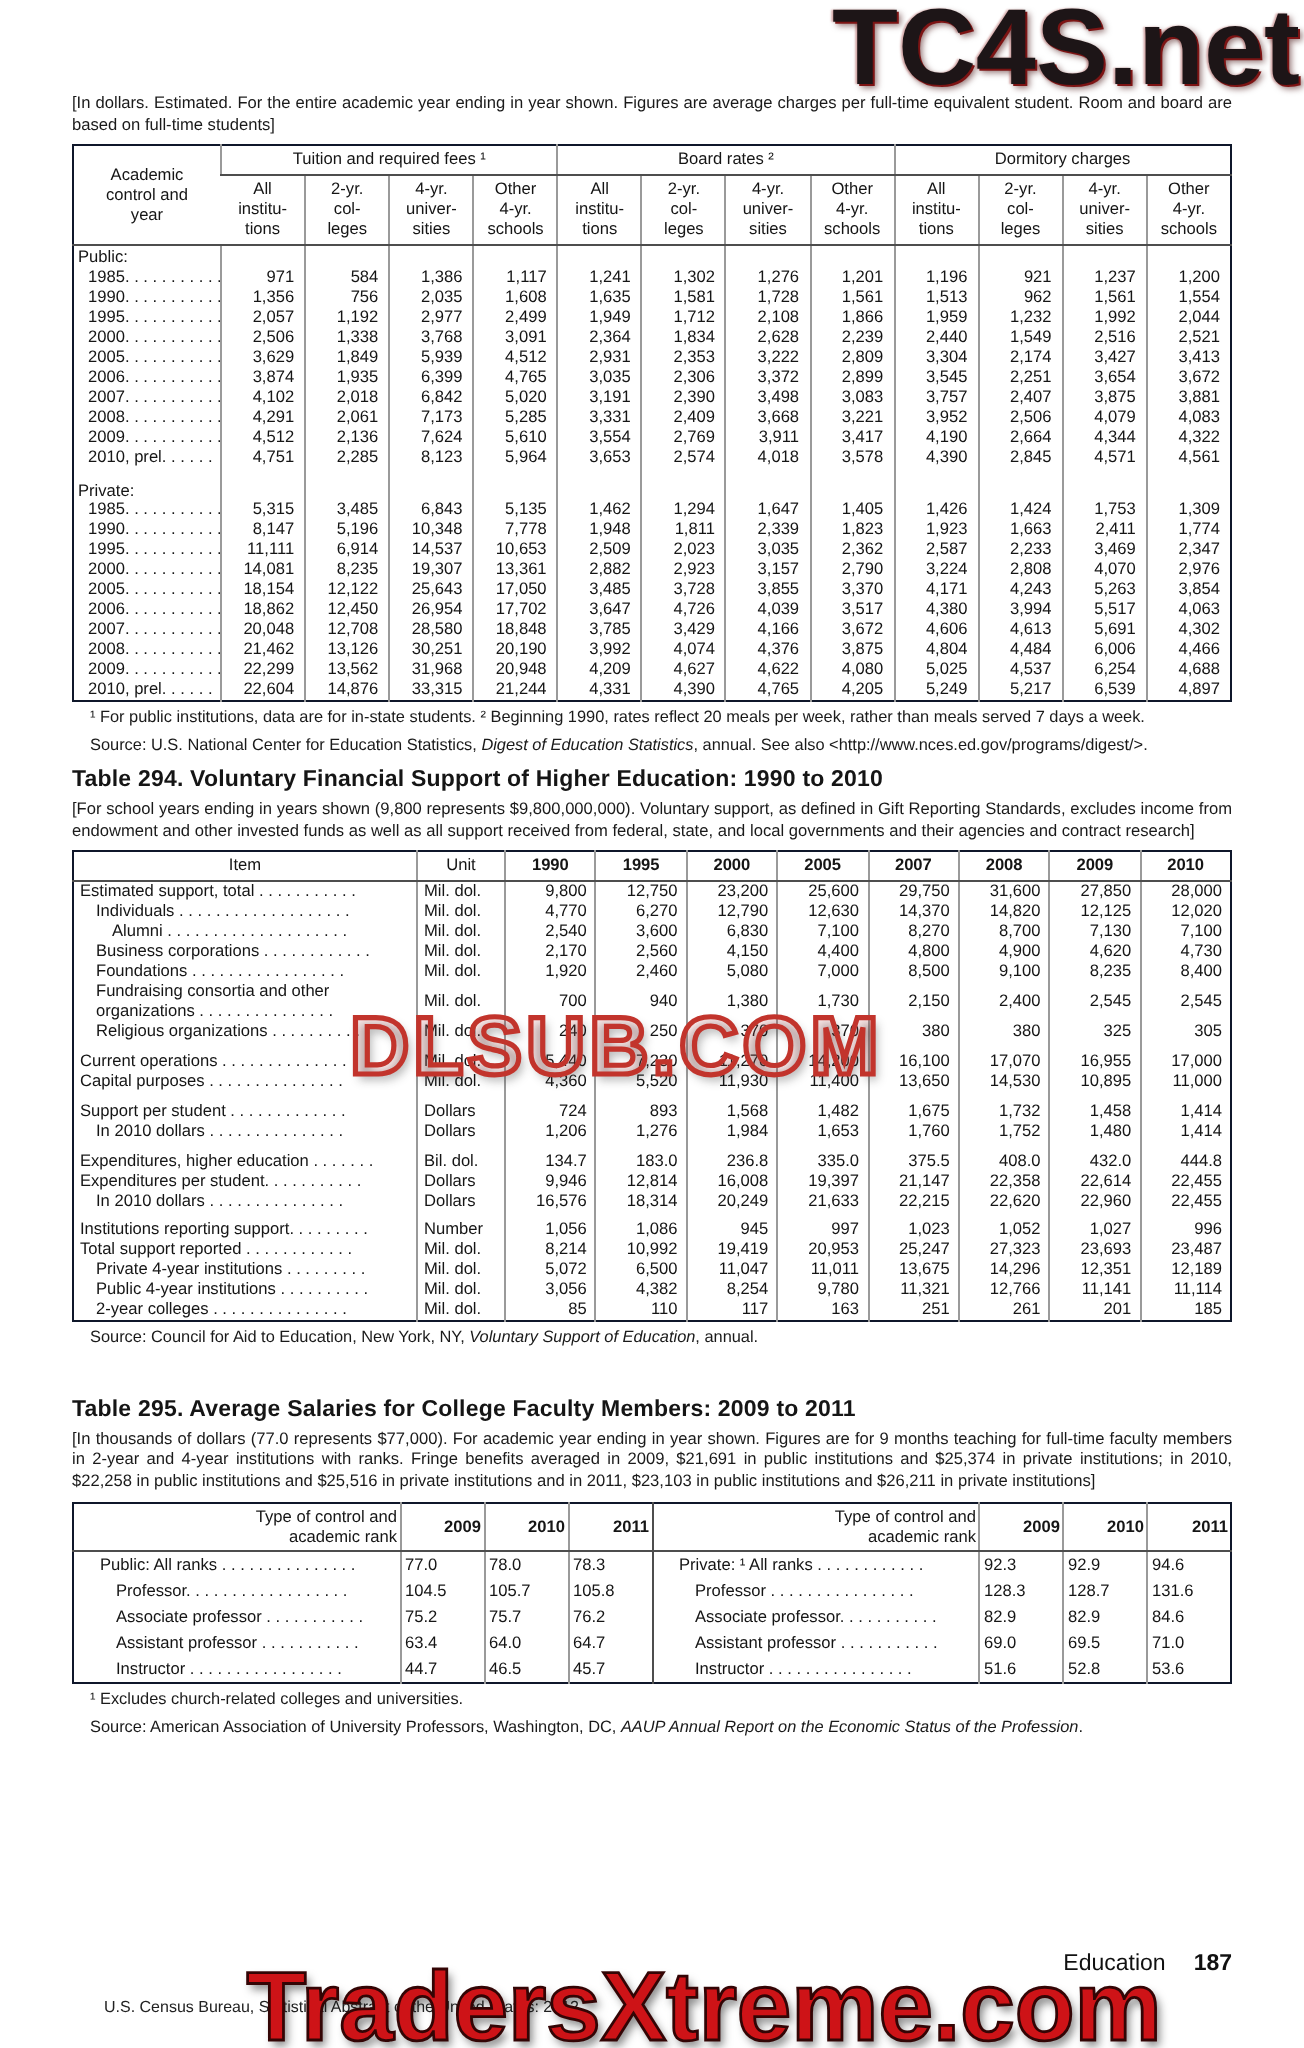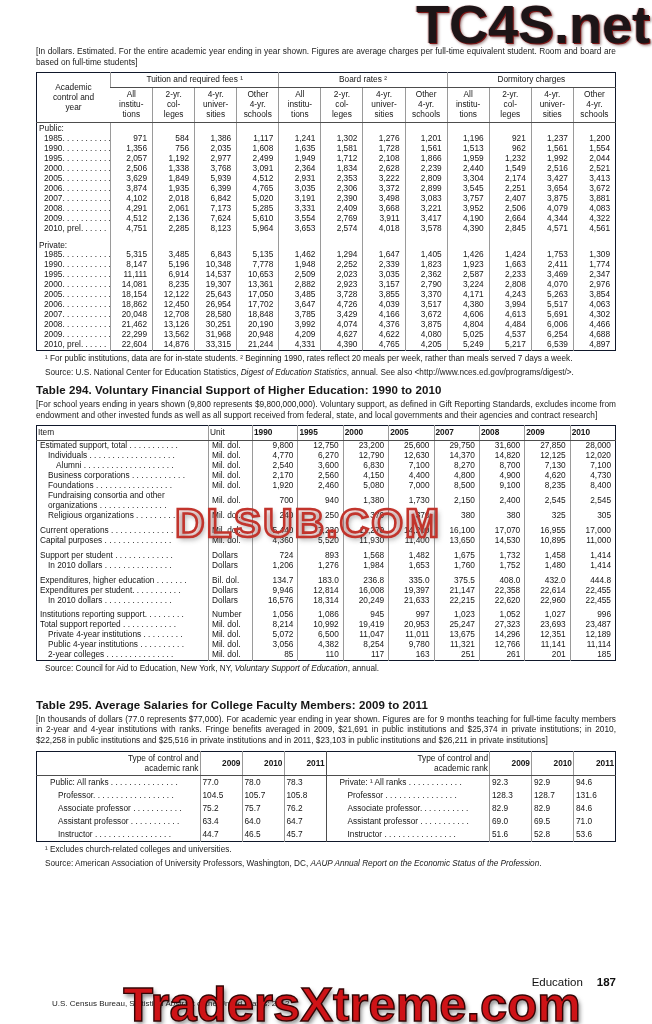--- a/index.html
+++ b/index.html
@@ -19,21 +19,21 @@
 .data-table th:first-child,.data-table td:first-child{border-left:none}
 
 
 #t293 thead th{text-align:center;white-space:pre-line;border-bottom:1px solid #4d4d4d;padding:2px 1px}
 #t293 td.num{text-align:right;padding-right:5px}
 #t293 td.stub{white-space:pre;padding-left:7px}
 #t293 td.seclabel{white-space:pre;padding-left:2px;padding-top:1px}
 #t293 tr.secgap td{padding-top:7px}
 
 
-#t294 th{text-align:left;border-bottom:1px solid #4d4d4d;padding:2px 1px}
+#t294 th{text-align:center;border-bottom:1px solid #4d4d4d;padding:2px 1px}
 #t294 th.yearh{font-weight:700}
 #t294 td.item{white-space:pre;text-align:left}
 #t294 td.unit{white-space:pre;padding-left:3px}
 #t294 td.num{text-align:right;padding-right:4px}
 #t294 td.ind0{padding-left:3px}
 #t294 td.ind1{padding-left:11px}
 #t294 td.ind2{padding-left:19px}
 #t294 tr.gap td{padding-top:5px}
 
 
@@ -334,21 +334,21 @@
             <td class="num">1,753</td>
             <td class="num">1,309</td>
           </tr>
           <tr>
             <td class="stub">1990. . . . . . . . . . .</td>
             <td class="num">8,147</td>
             <td class="num">5,196</td>
             <td class="num">10,348</td>
             <td class="num">7,778</td>
             <td class="num">1,948</td>
-            <td class="num">2,252</td>
+            <td class="num">1,811</td>
             <td class="num">2,339</td>
             <td class="num">1,823</td>
             <td class="num">1,923</td>
             <td class="num">1,663</td>
             <td class="num">2,411</td>
             <td class="num">1,774</td>
           </tr>
           <tr>
             <td class="stub">1995. . . . . . . . . . .</td>
             <td class="num">11,111</td>

